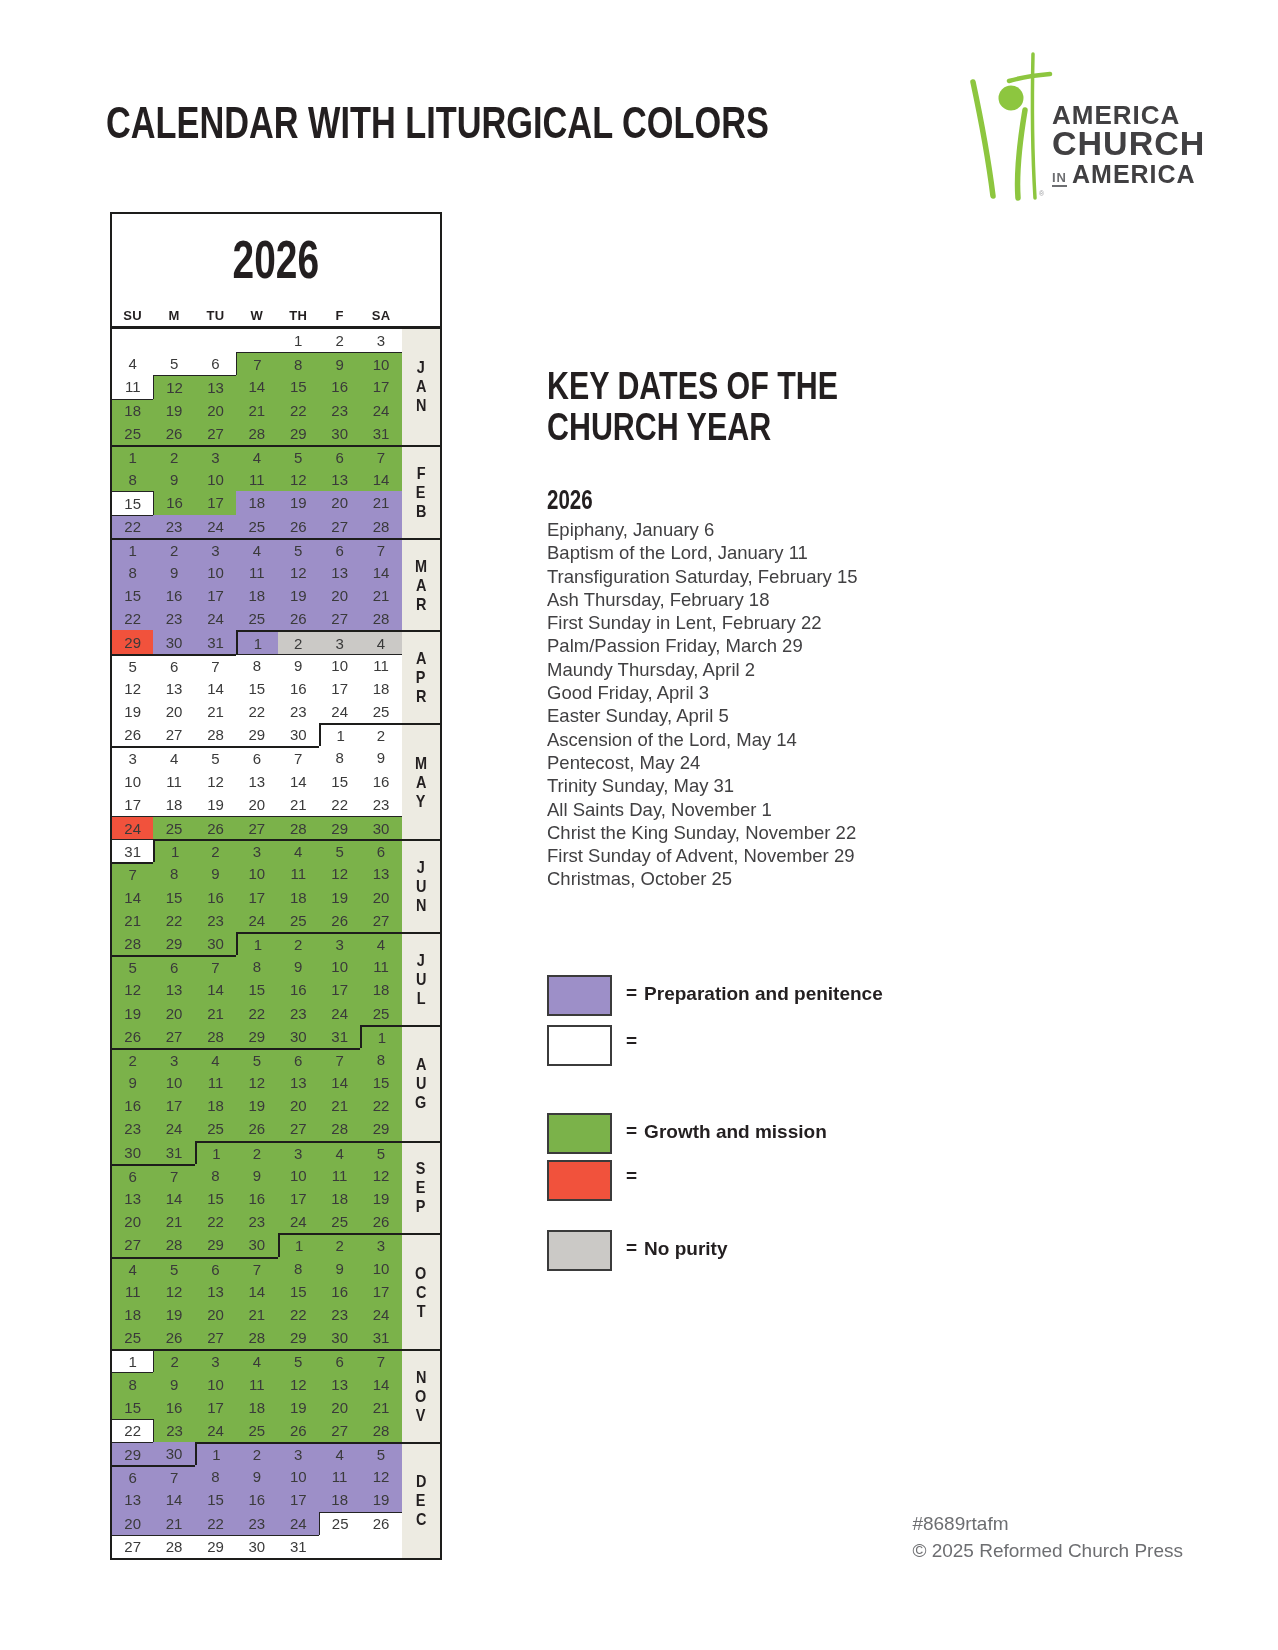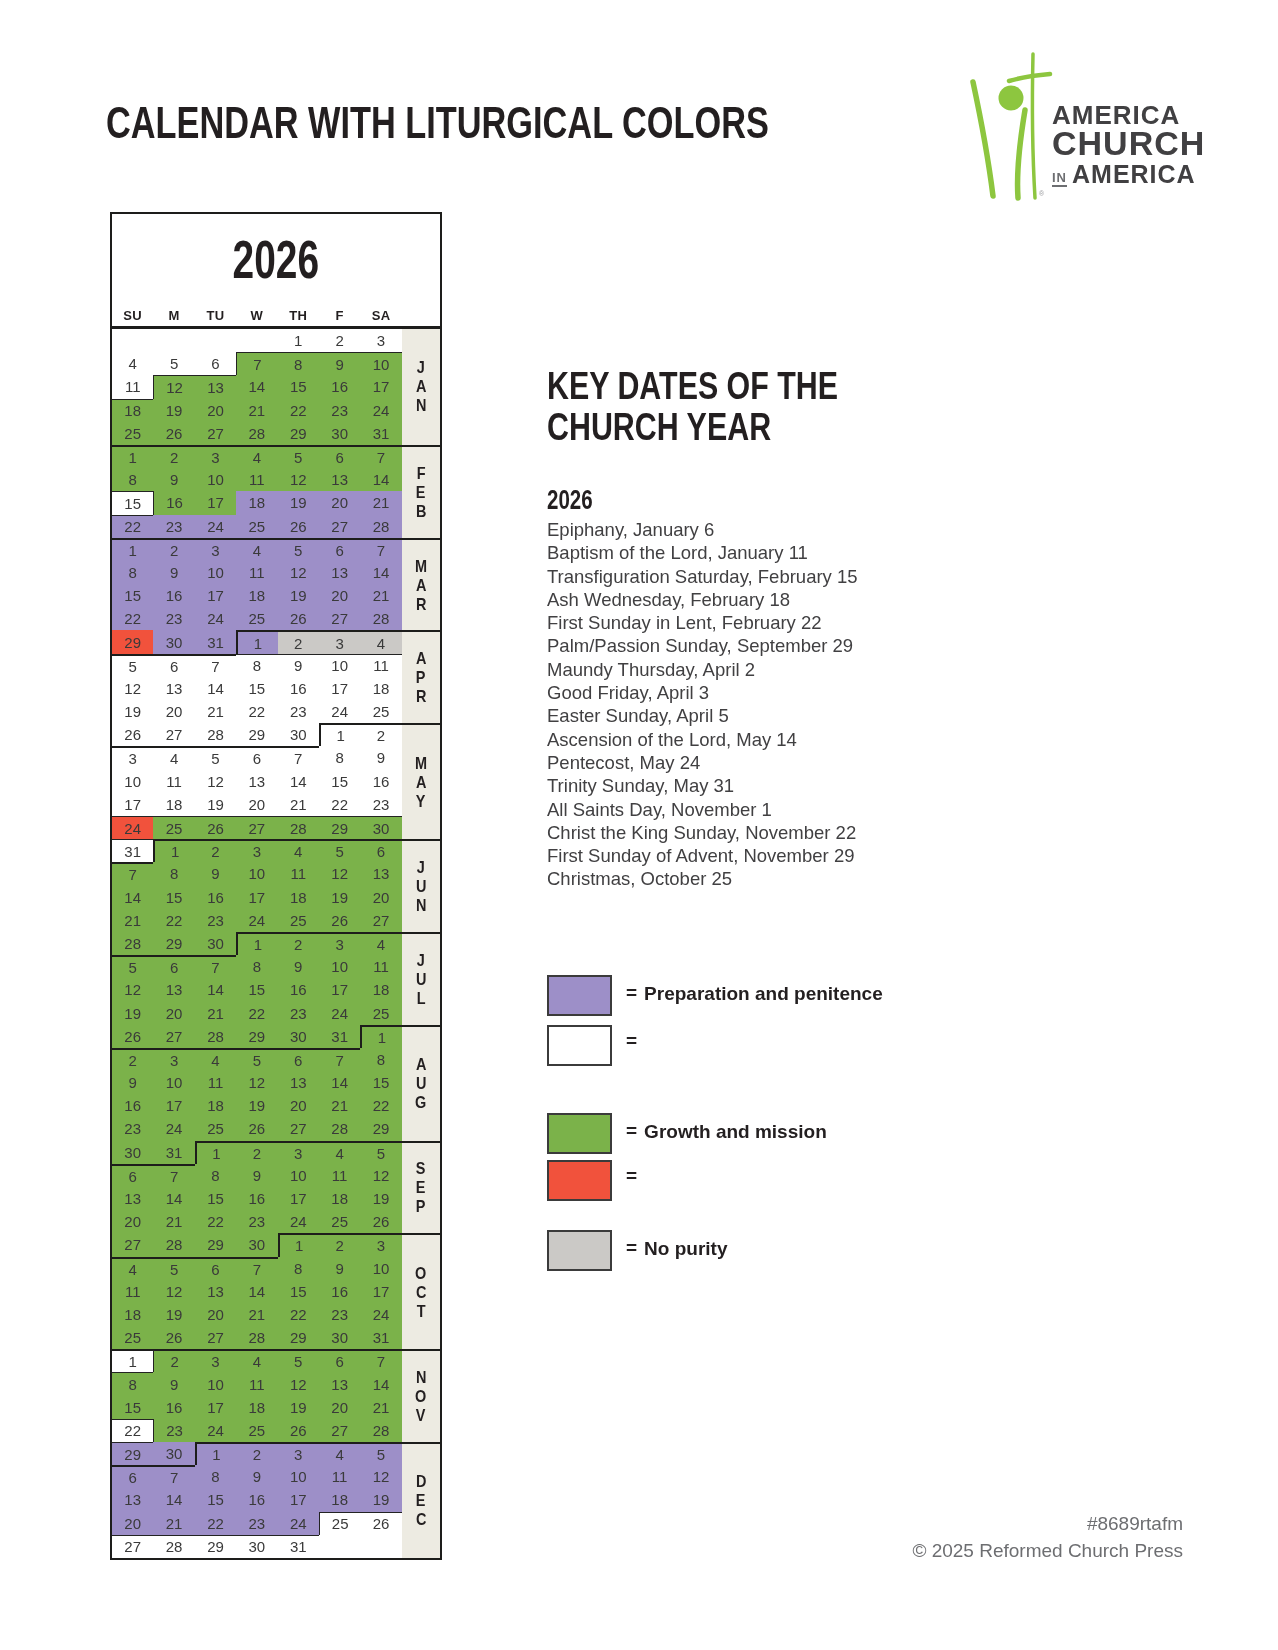--- a/index.html
+++ b/index.html
@@ -56,21 +56,21 @@
 
   
   #legend{position:absolute;left:547px;top:975px;width:460px;height:300px;}
   .lg-row{position:absolute;left:0;display:flex;align-items:flex-start;}
   .lg-swatch{width:61px;height:37px;border:2px solid #3b3b3b;flex:none;box-sizing:content-box;}
   .lg-body{display:flex;align-items:flex-start;}
   .lg-eq{font-weight:700;font-size:19px;color:#231f20;margin-left:14px;margin-right:7px;}
   .lg-text{font-weight:700;font-size:19px;line-height:23px;color:#231f20;white-space:pre-line;}
 
   
-  #footer{position:absolute;right:95px;top:1511px;text-align:right;font-size:19px;
+  #footer{position:absolute;right:95px;top:1511px;text-align:left;font-size:19px;
           line-height:26.5px;color:#6d6e71;}
 </style>
 </head>
 <body>
 
 <div id="title">CALENDAR WITH LITURGICAL COLORS</div>
 
 <svg id="logo-figure" width="92" height="155" viewBox="0 0 92 155">
   <g fill="none" stroke="#8dc63f" stroke-linecap="round">
     <path d="M70 6 C69 50 69 100 72 150" stroke-width="3.5"></path>
@@ -540,23 +540,23 @@
 
 <div id="kd-heading">
   <div>KEY DATES OF THE</div>
   <div>CHURCH YEAR</div>
 </div>
 <div id="kd-year">2026</div>
 <div id="kd-list">
     <div>Epiphany, January 6</div>
     <div>Baptism of the Lord, January 11</div>
     <div>Transfiguration Saturday, February 15</div>
-    <div>Ash Wednesday, February 18</div>
+    <div>Ash Thursday, February 18</div>
     <div>First Sunday in Lent, February 22</div>
-    <div>Palm/Passion Sunday, September 29</div>
+    <div>Palm/Passion Friday, March 29</div>
     <div>Maundy Thursday, April 2</div>
     <div>Good Friday, April 3</div>
     <div>Easter Sunday, April 5</div>
     <div>Ascension of the Lord, May 14</div>
     <div>Pentecost, May 24</div>
     <div>Trinity Sunday, May 31</div>
     <div>All Saints Day, November 1</div>
     <div>Christ the King Sunday, November 22</div>
     <div>First Sunday of Advent, November 29</div>
     <div>Christmas, October 25</div>

